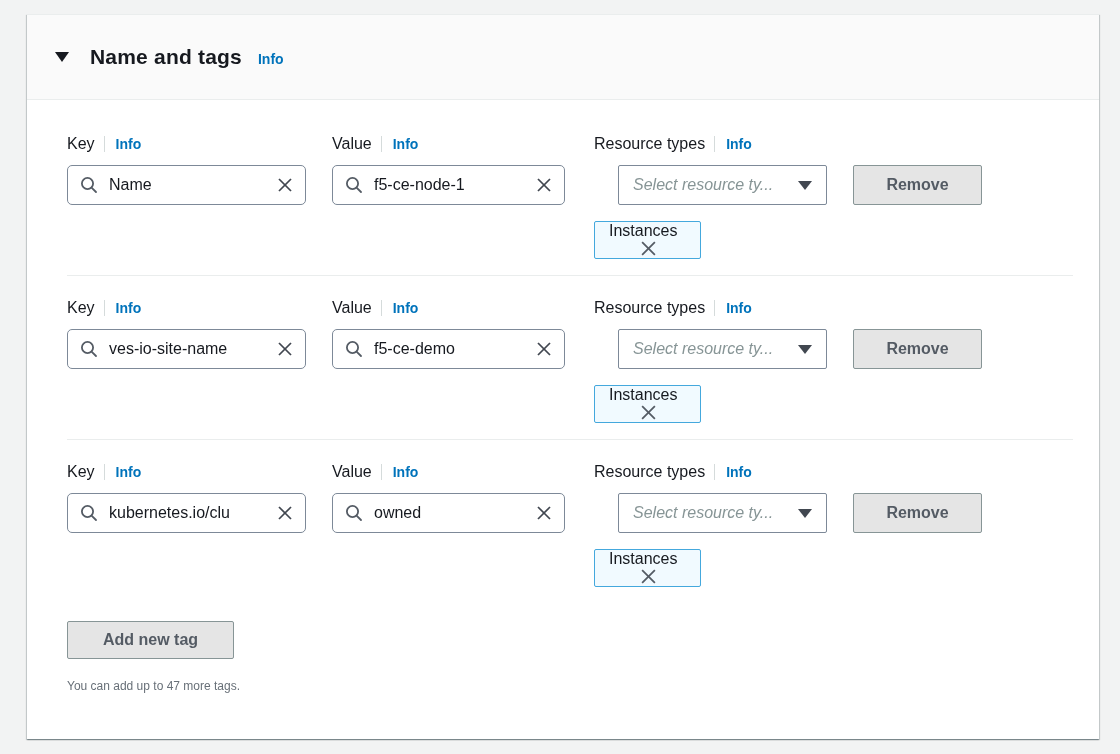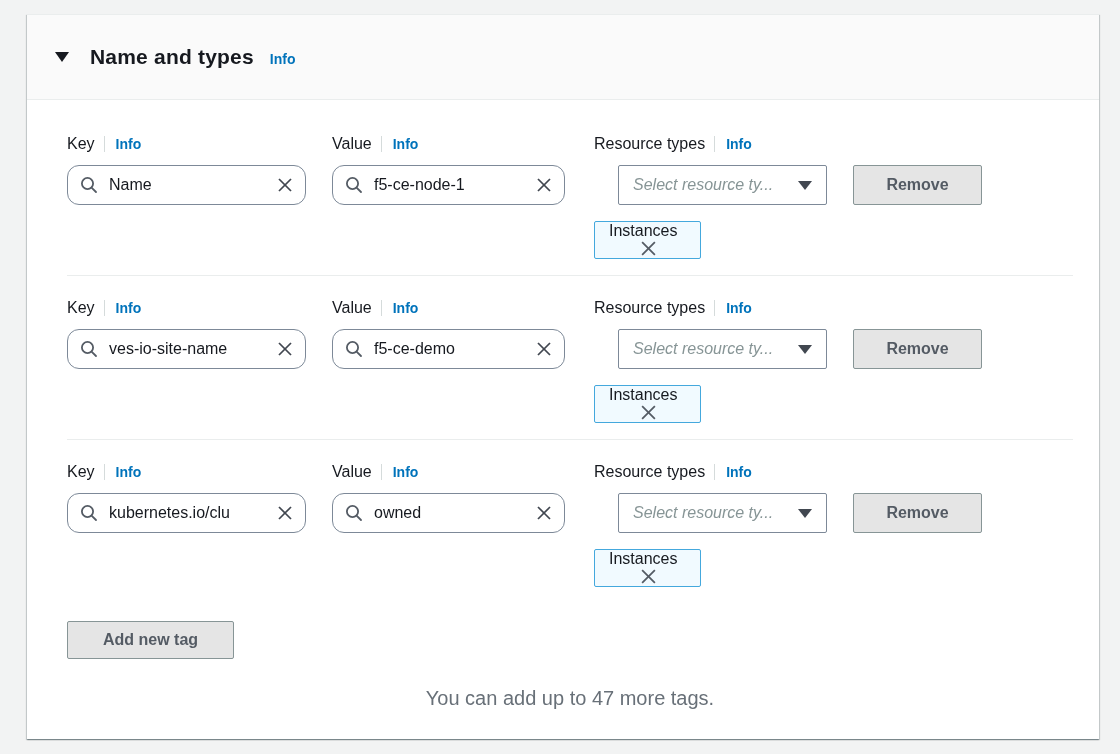--- a/index.html
+++ b/index.html
@@ -46,21 +46,21 @@
   .col-key{width:239px; margin-right:26px;}
   .col-value{width:233px; margin-right:29px;}
   .col-resource{width:233px; margin-right:26px;}
   .col-remove{width:129px; margin-top:31px;}
 
   .field-label{display:flex; align-items:center; height:19px; margin-bottom:12px;}
   .field-label .lbl{font-size:16px; color:var(--text);}
   .label-sep{width:1px; height:16px; background:#d5dbdb; margin:0 11px 0 9px;}
 
   .text-input{
-    position:relative; height:40px; border:1px solid var(--input-border); border-radius:12px;
+    position:relative; height:40px; border:1px solid var(--input-border); border-radius:5px;
     background:#fff; display:flex; align-items:center; padding:0 12px;
   }
   .text-input input{
     border:none; outline:none; flex:1 1 auto; min-width:0;
     font-family:"Liberation Sans", sans-serif; font-size:16px; color:var(--text);
     background:transparent; margin:0 8px 0 11px;
   }
   .icon-btn{flex:none; background:none; border:none; cursor:pointer; padding:0; display:flex; align-items:center;}
 
   .select{
@@ -81,31 +81,31 @@
   .btn-remove{width:129px; height:40px;}
   .btn-add{height:38px; padding:0 35px; margin-top:17px;}
 
   .chip{
     display:inline-flex; align-items:center; margin-left:527px; margin-top:16px;
     background:var(--chip-bg); border:1px solid var(--chip-border); border-radius:2px;
     height:38px; padding:0 12px 0 14px;flex-direction:column;
   }
   .chip .chip-label{font-size:16px; color:var(--text); margin-right:11px;}
 
-  .note{font-size:20px; color:var(--muted); margin-top:28px;text-align:center;}
+  .note{font-size:12px; color:var(--muted); margin-top:20px;}
   svg{display:block;}
 </style>
 </head>
 <body>
 
 <div class="card">
 
   <div class="card-header">
     <span class="collapse-arrow"></span>
-    <span class="card-title">Name and types</span>
+    <span class="card-title">Name and tags</span>
     <a class="info-link card-title-info">Info</a>
   </div>
 
   <div class="card-body">
 
     
     <div class="tag-row with-divider" style="padding-top:0;">
       <div class="fields">
         <div class="col col-key">
           <div class="field-label">

